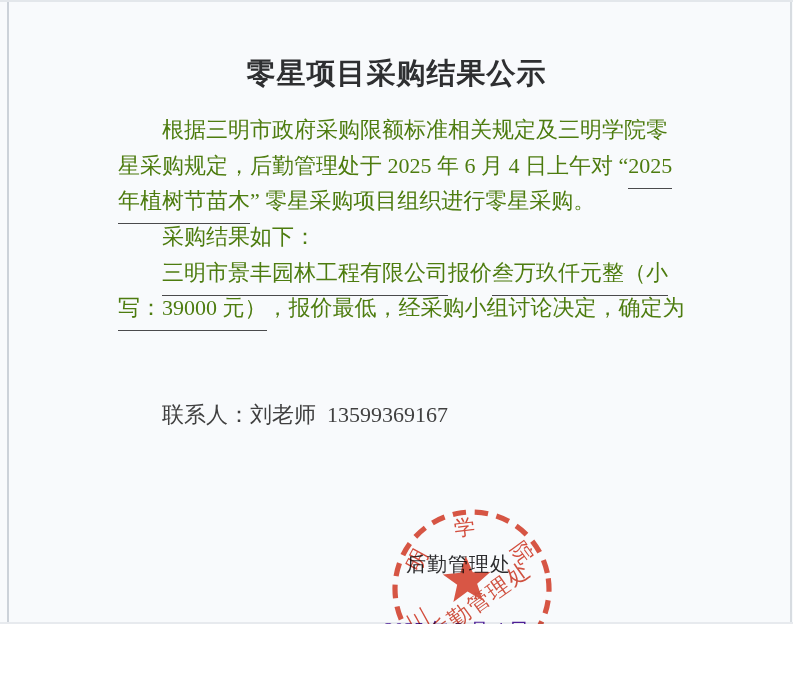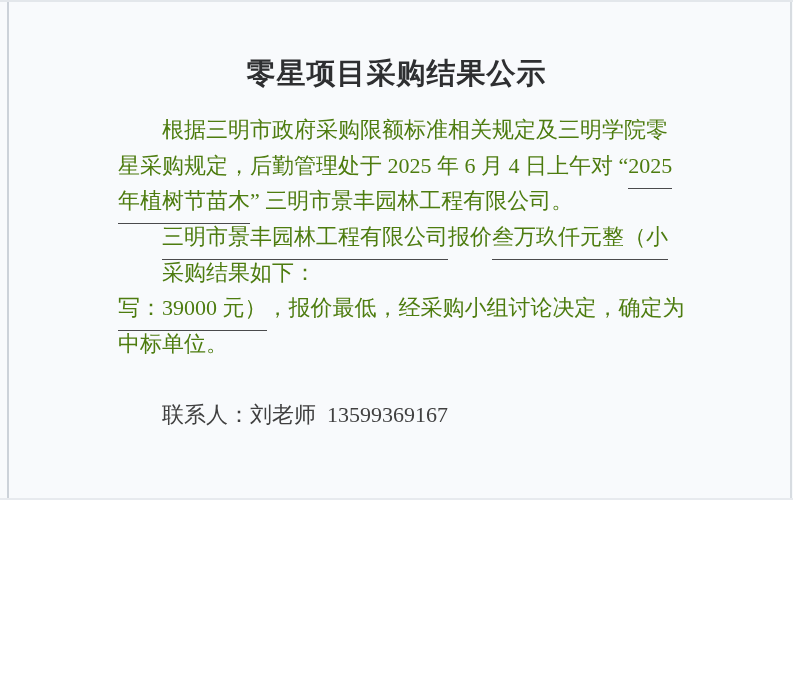--- a/index.html
+++ b/index.html
@@ -1,18 +1,18 @@
 <!DOCTYPE html>
 <html><head>
 <meta charset="utf-8">
 <style>
   html,body{margin:0;padding:0;}
   .page{
     position:relative;
-    width:793px;height:500px;
+    width:793px;height:624px;
     background:#f8fafc;
     overflow:hidden;
     font-family:"Liberation Serif","DejaVu Serif",serif;
   }
   .edge{position:absolute;background:#ccd2d9;}
   .edge-left{left:7px;top:0;width:2px;height:100%;}
   .edge-right{right:1px;top:0;width:2px;height:100%;background:#d7dce1;}
   .edge-top{left:0;top:0;width:100%;height:2px;background:#e3e7eb;}
   .edge-bottom{left:0;bottom:0;width:100%;height:2px;background:#e7eaee;}
 
@@ -61,25 +61,24 @@
   <div class="edge edge-left"></div>
   <div class="edge edge-right"></div>
   <div class="edge edge-top"></div>
   <div class="edge edge-bottom"></div>
 
   <div class="doc-title">零星项目采购结果公示</div>
 
   <div class="body-block">
     <div class="line indent"><span>根据三明市政府采购限额标准相关规定及三明学院零</span></div>
     <div class="line"><span>星采购规定，后勤管理处于 2025 年 6 月 4 日上午对 “</span><span class="u">2025</span></div>
-    <div class="line"><span class="u">年植树节苗木</span><span>” 三明市景丰园林工程有限公司。</span></div>
+    <div class="line"><span class="u">年植树节苗木</span><span>” 零星采购项目组织进行零星采购。</span></div>
+    <div class="line indent"><span>采购结果如下：</span></div>
     <div class="line indent"><span class="u">三明市景丰园林工程有限公司</span><span>报价</span><span class="u">叁万玖仟元整（小</span></div>
-    <div class="line indent"><span>采购结果如下：</span></div>
     <div class="line"><span class="u">写：39000 元）</span><span>，报价最低，经采购小组讨论决定，确定为</span></div>
-    <div class="line"><span>中标单位。</span></div>
   </div>
 
   <div class="contact-block">
     <div class="contact-line">联系人：刘老师  13599369167</div>
   </div>
 
   <div class="seal-black-name">后勤管理处</div>
   <div class="seal-black-date">2025 年 3 月 4 日</div>
 
   <svg class="seal-svg" width="174" height="174" viewBox="0 0 174 174">

